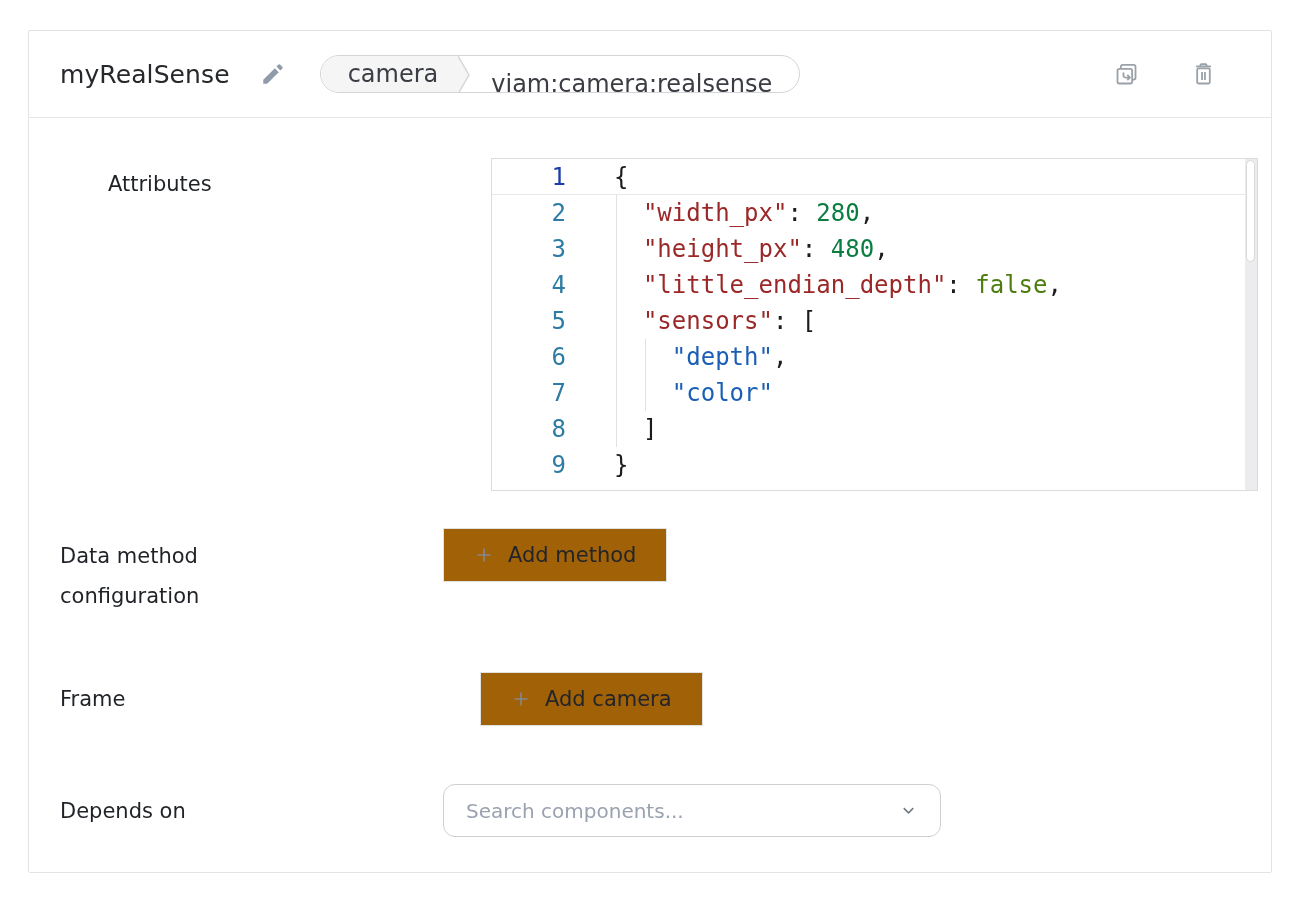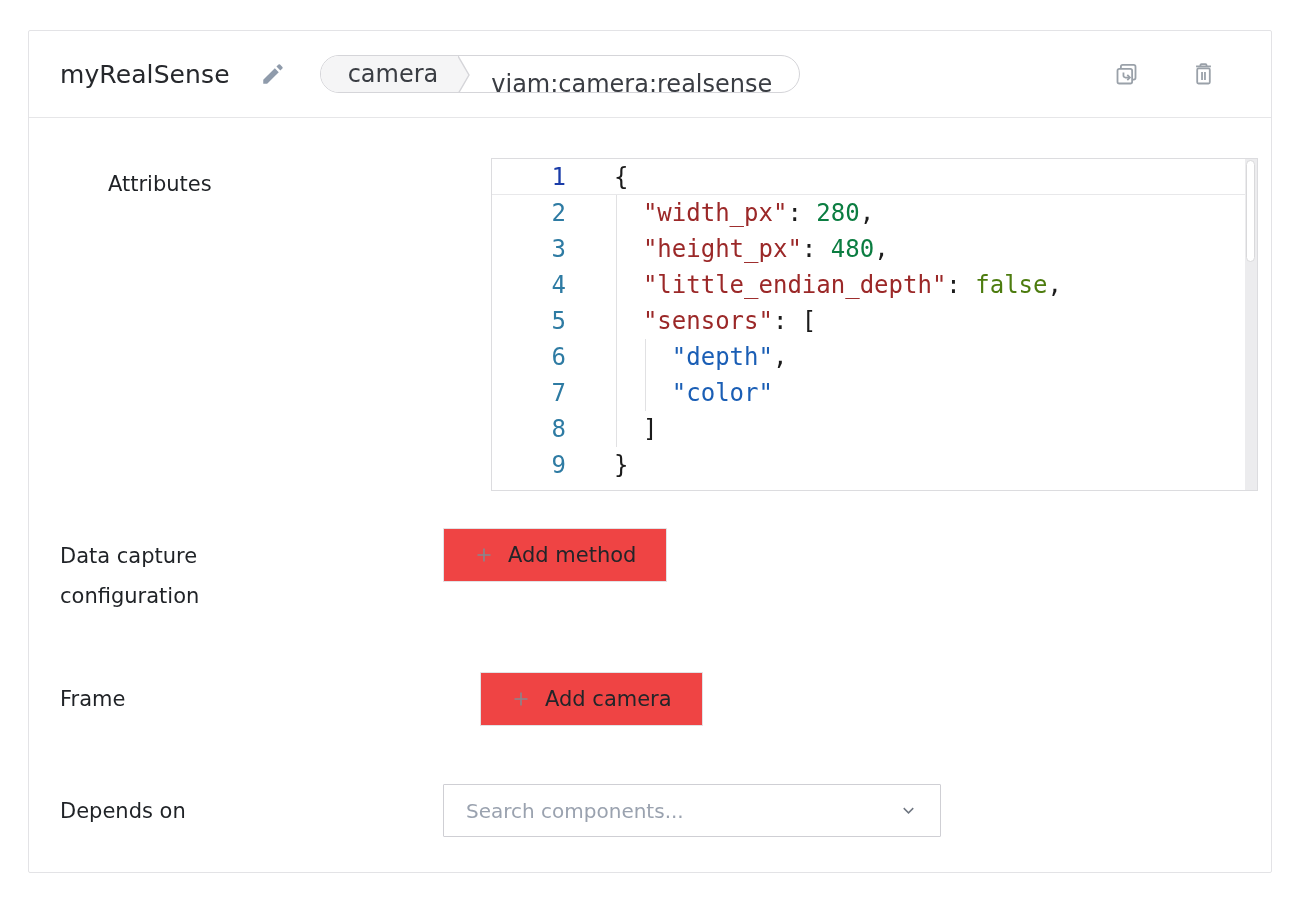--- a/index.html
+++ b/index.html
@@ -50,27 +50,27 @@
   .ed-row.active { box-shadow:inset 0 -1px 0 #e8e8ea; }
   .ed-g { flex:none; width:74px; text-align:right; }
   .ed-c { padding-left:48px; white-space:pre; }
   .ed-guide { position:absolute; width:1px; background:#e1e1e3; }
   .sb { position:absolute; top:0; right:0; bottom:0; width:12px; background:#ececee; }
   .sb-thumb { position:absolute; top:1px; left:1px; width:9px; height:102px; background:#ffffff; border:1px solid #d9d9db; border-radius:5px; }
 
   
   .add-btn {
     display:inline-flex; align-items:center; gap:14px; height:54px; padding:0 30px;
-    background:#ef4444; border:1px solid #e2e2e5; border-radius:1px;
+    background:#a16207; border:1px solid #e2e2e5; border-radius:1px;
     font-family:"DejaVu Sans","Liberation Sans",sans-serif; font-size:21px; color:#232529; cursor:pointer;
   }
 
   
   .select {
-    width:498px; height:53px; border:1px solid #cfcfd4; border-radius:1px; background:#ffffff;
+    width:498px; height:53px; border:1px solid #cfcfd4; border-radius:12px; background:#ffffff;
     display:flex; align-items:center; padding:0 22px; cursor:pointer;
   }
   .select .ph { flex:1; font-size:20px; color:#9aa2af; }
 </style>
 </head>
 <body>
 
 <div class="card">
 
   <div class="card-header">
@@ -162,21 +162,21 @@
               <div class="ed-guide" style="left: 152.8px; top: 180px; height: 72px;"></div>
             </div>
           <div class="sb">
             <div class="sb-thumb"></div>
           </div>
         </div>
       </div>
     </div>
 
     <div class="row row-datacapture">
-      <div class="label">Data capture configuration</div>
+      <div class="label">Data method configuration</div>
       <div>
         <button class="add-btn">
           <svg width="20" height="20" viewBox="0 0 20 20" fill="none" stroke="#85888f" stroke-width="1.6">
             <path d="M10 3.5 v13 M3.5 10 h13"></path>
           </svg>
           <span>Add method</span>
         </button>
       </div>
     </div>
 

